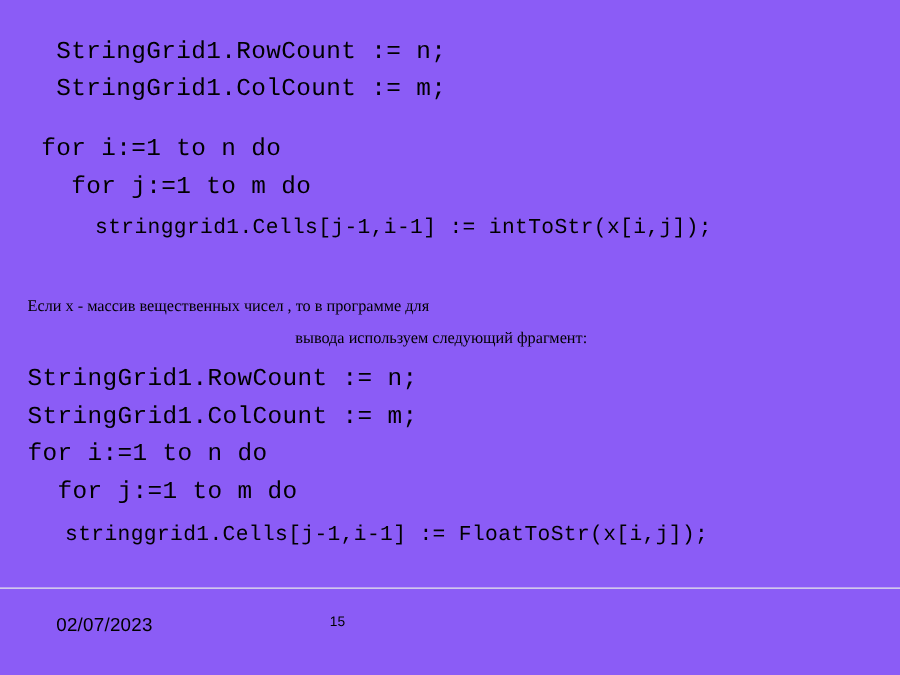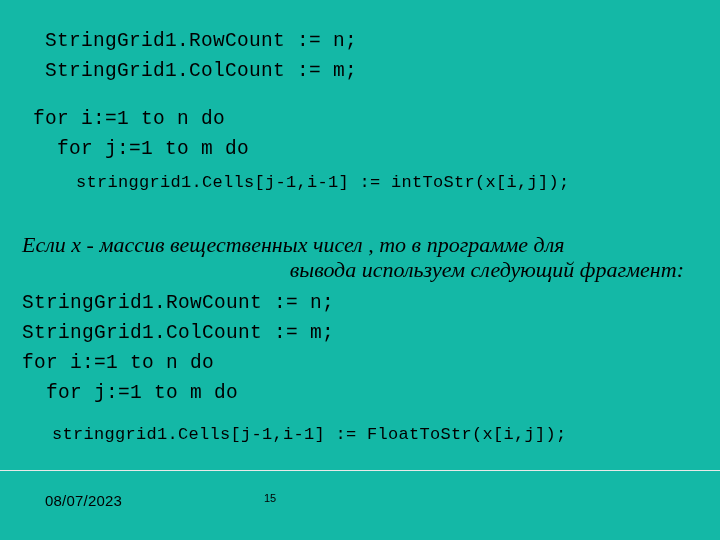--- a/index.html
+++ b/index.html
@@ -13,21 +13,21 @@
     font-family: "Liberation Serif", serif;
     overflow: hidden;
     position: relative;
     -webkit-font-smoothing: antialiased;
   }
 
   .slide {
     position: relative;
     width: 720px;
     height: 540px;
-    background: #14b8a6;
+    background: #8b5cf6;
   }
 
   
   .code-line {
     font-family: "Liberation Mono", "DejaVu Sans Mono", monospace;
     color: #000000;
     white-space: pre;
     letter-spacing: 0.3px;
   }
 
@@ -47,47 +47,46 @@
   .ln-a4 { padding-left: 57px; }
   .ln-a5 { padding-left: 76px; margin-top: 4px; font-size: 17px !important; }
 
   
   .para {
     position: absolute;
     left: 22px;
     top: 232px;
     width: 662px;
     font-family: "Liberation Serif", "DejaVu Serif", serif;
-    font-size: 22px;
+    font-size: 13px;
     line-height: 25px;
     color: #000000;
     text-align: justify;
     text-justify: inter-word;
-    font-style: italic;
   }
   .para .l2 {
-    text-align: right;
+    text-align: center;
   }
 
   
   .block-b {
     position: absolute;
     left: 0;
     top: 288px;
     width: 720px;
   }
   .block-b .code-line {
     font-size: 19.5px;
     line-height: 30px;
   }
   .ln-b1 { padding-left: 22px; }
   .ln-b2 { padding-left: 22px; }
   .ln-b3 { padding-left: 22px; }
   .ln-b4 { padding-left: 46px; }
-  .ln-b5 { padding-left: 52px; margin-top: 12px; font-size: 17px !important; }
+  .ln-b5 { padding-left: 52px; margin-top: 6px; font-size: 17px !important; }
 
   
   .footer-rule {
     position: absolute;
     left: 0;
     top: 470px;
     width: 720px;
     height: 1px;
     background: #e9e9e9;
   }
@@ -134,17 +133,17 @@
   <div class="block-b">
     <div class="code-line ln-b1">StringGrid1.RowCount := n;</div>
     <div class="code-line ln-b2">StringGrid1.ColCount := m;</div>
     <div class="code-line ln-b3">for i:=1 to n do</div>
     <div class="code-line ln-b4">for j:=1 to m do</div>
     <div class="code-line ln-b5">stringgrid1.Cells[j-1,i-1] := FloatToStr(x[i,j]);</div>
   </div>
 
   <div class="footer-rule"></div>
 
-  <div class="footer-date">08/07/2023</div>
+  <div class="footer-date">02/07/2023</div>
 
   <div class="footer-number">15</div>
 
 </div>
 
 </body></html>

